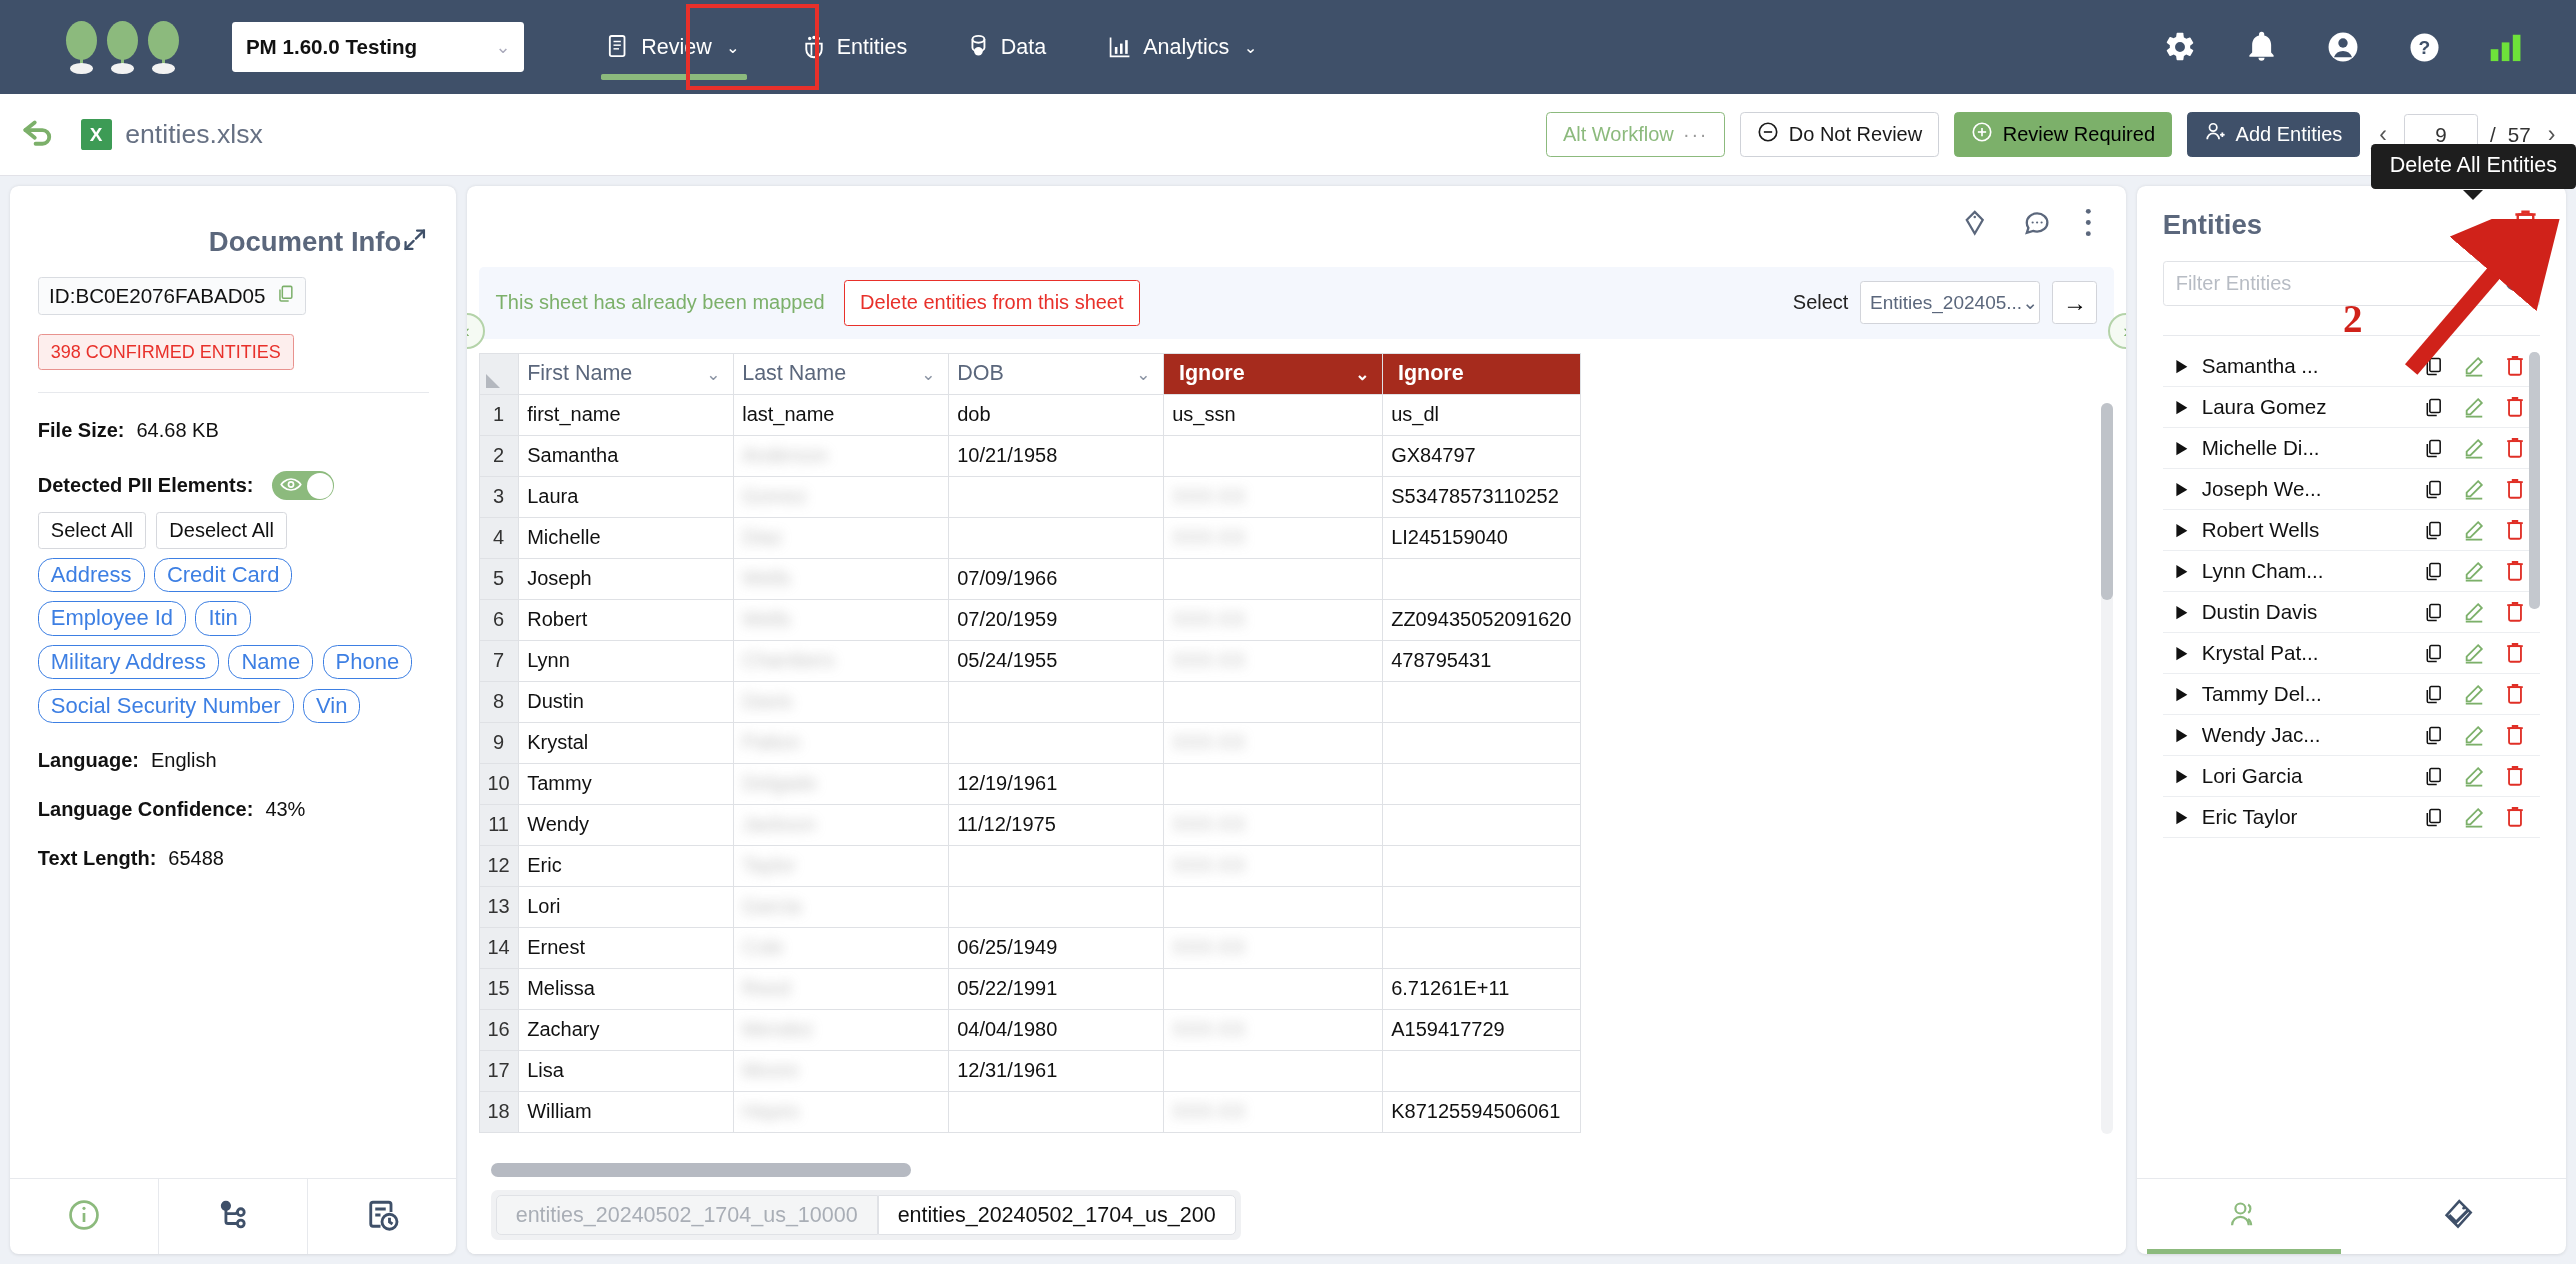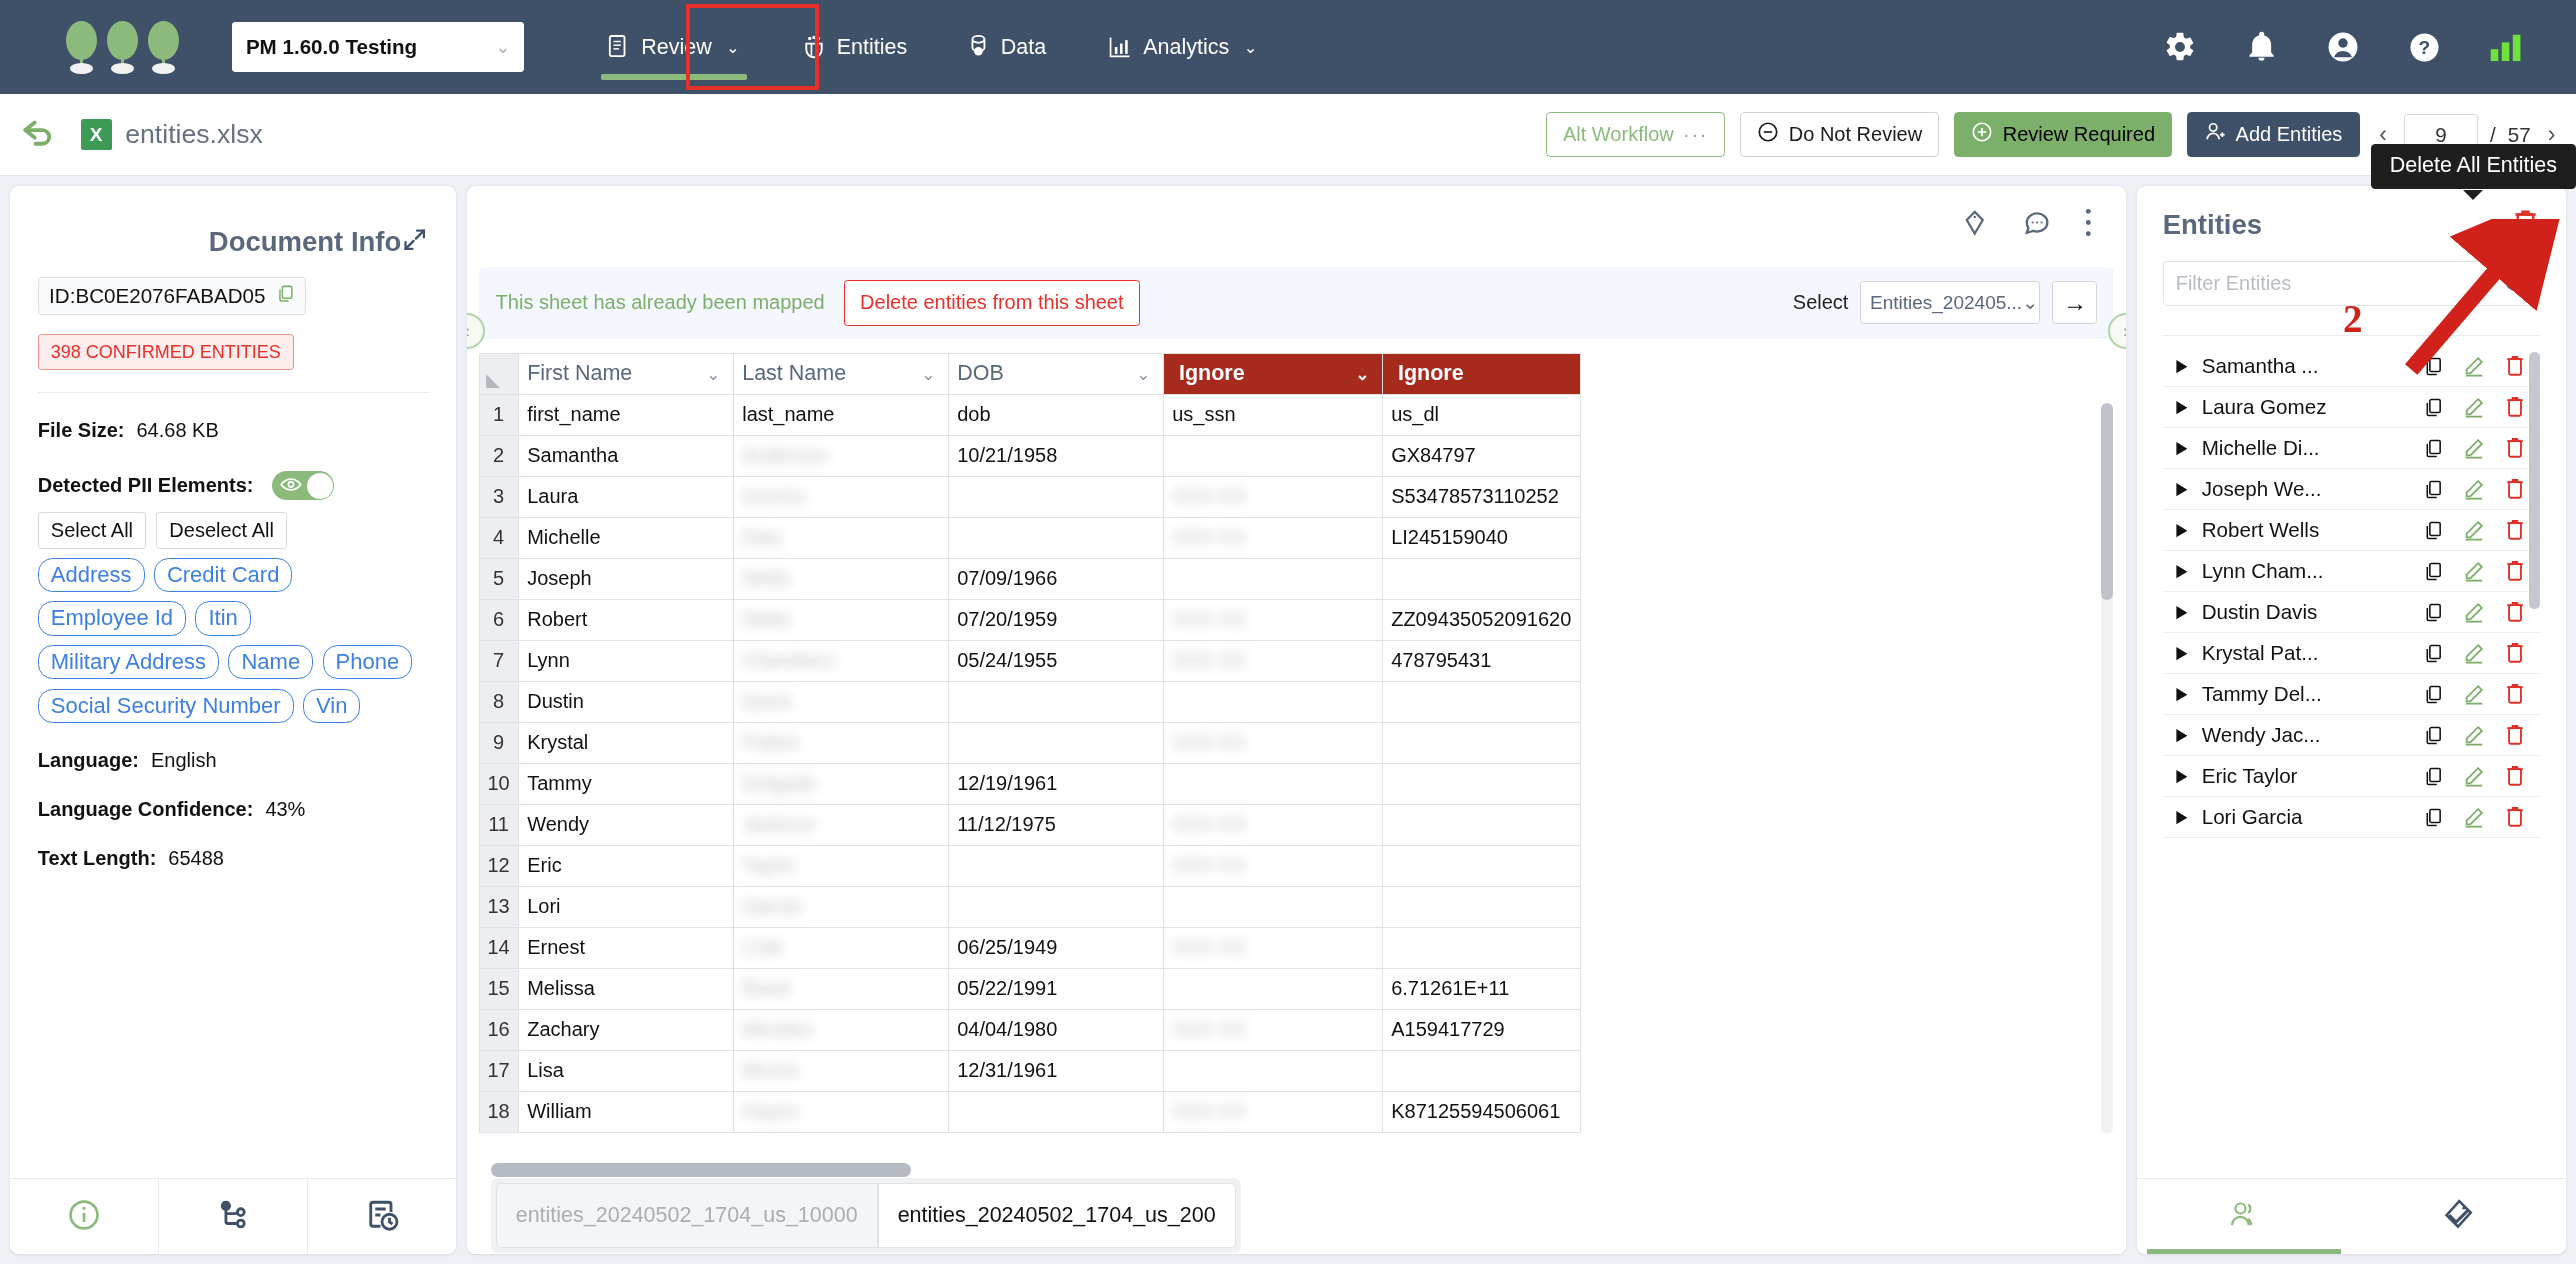--- a/index.html
+++ b/index.html
@@ -221,21 +221,21 @@
   }
   #vscroll {
     position: absolute; right: 1.7px; top: 51px; width: 12px; height: 197px;
     background: #bfc3c9; border-radius: 6px;
   }
   #vscroll-track { position: absolute; right: 1.7px; top: 50px; width: 12px; bottom: 43px; background: #f1f2f4; border-radius:6px; }
   #hscroll-track { position: absolute; left: 12px; right: 257px; bottom: 0px; height: 13.7px; }
   #hscroll { position: absolute; left: 0; width: 420px; height: 13.7px; background: #b6bac2; border-radius: 6.9px; }
   #sheet-tabs { height: 77px; display: flex; align-items: center; padding-left: 24px; gap: 0; background:#fff; }
   .sheet-tab {
-    height: 65px; display: flex; align-items: center; padding: 0 19px; font-size: 21.5px;
+    height: 40px; display: flex; align-items: center; padding: 0 19px; font-size: 21.5px;
     border: 0.9px solid #e0e2e6; cursor: pointer;
   }
   .sheet-tab.inactive { background: #f4f5f6; color: #a9aeb6; border-radius: 5.1px 0 0 5.1px; }
   .sheet-tab.active { background: #fff; color: #111; border-radius: 0 5.1px 5.1px 0; }
   #tabs-shell { background: #f0f1f3; border-radius: 6.9px; padding: 5.1px; display: flex; }
 
   
   #rightpanel {
     width: 429px; background: #fff; margin: 10.3px 10.3px 10.3px 0; border-radius: 8.6px;
     box-shadow: 0 0.9px 3.4px rgba(0,0,0,.10); display: flex; flex-direction: column;
@@ -1107,21 +1107,21 @@
                 </svg>
               </span>
             </span>
           </div>
           <div class="ent-row">
             <span class="tri-ico">
               <svg width="13.7" height="15.4" viewBox="0 0 12 14">
                 <polygon points="1,1 11,7 1,13" fill="#111"></polygon>
               </svg>
             </span>
-            <span class="name">Eric Taylor</span>
+            <span class="name">Lori Garcia</span>
             <span class="acts">
               <span>
                 <svg width="20.6" height="20.6" viewBox="0 0 24 24" fill="none" stroke="#111" stroke-width="1.8">
                   <rect x="8" y="3" width="12" height="15" rx="1.5"></rect>
                   <path d="M5 7v13a1.5 1.5 0 0 0 1.5 1.5H16"></path>
                 </svg>
               </span>
               <span>
                 <svg width="22" height="22" viewBox="0 0 24 24" fill="none" stroke="#7cb06a" stroke-width="2">
                   <path d="M16.5 3.5 20.5 7.5 8 20H4v-4z"></path>
@@ -1136,21 +1136,21 @@
                 </svg>
               </span>
             </span>
           </div>
           <div class="ent-row">
             <span class="tri-ico">
               <svg width="13.7" height="15.4" viewBox="0 0 12 14">
                 <polygon points="1,1 11,7 1,13" fill="#111"></polygon>
               </svg>
             </span>
-            <span class="name">Lori Garcia</span>
+            <span class="name">Eric Taylor</span>
             <span class="acts">
               <span>
                 <svg width="20.6" height="20.6" viewBox="0 0 24 24" fill="none" stroke="#111" stroke-width="1.8">
                   <rect x="8" y="3" width="12" height="15" rx="1.5"></rect>
                   <path d="M5 7v13a1.5 1.5 0 0 0 1.5 1.5H16"></path>
                 </svg>
               </span>
               <span>
                 <svg width="22" height="22" viewBox="0 0 24 24" fill="none" stroke="#7cb06a" stroke-width="2">
                   <path d="M16.5 3.5 20.5 7.5 8 20H4v-4z"></path>

